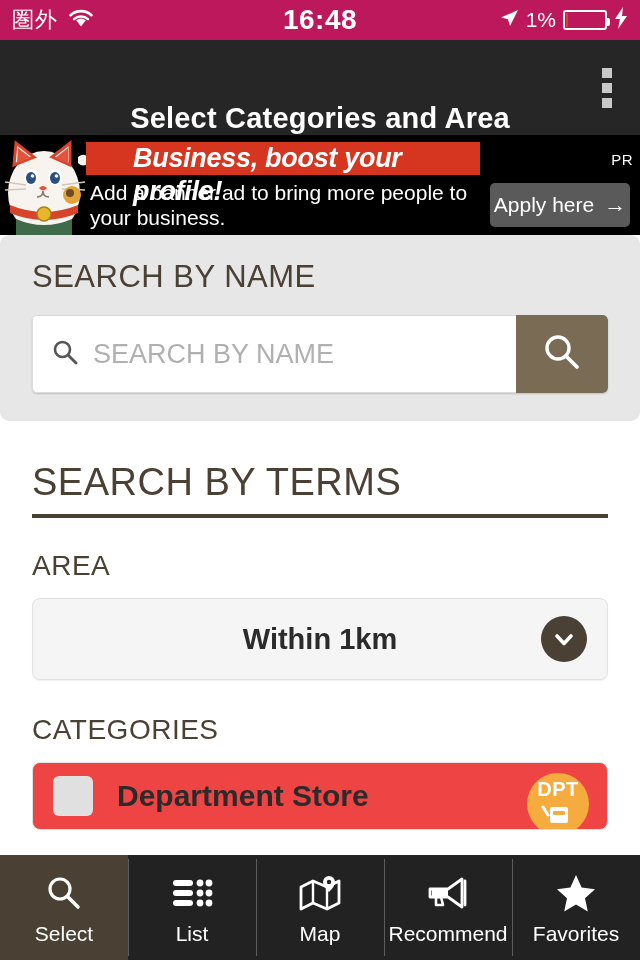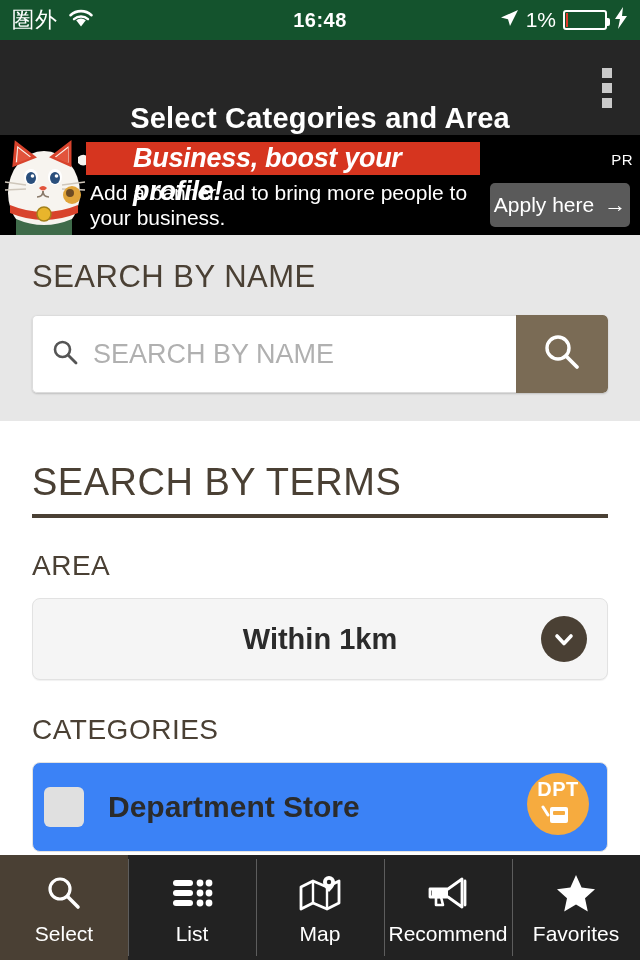--- a/index.html
+++ b/index.html
@@ -5,29 +5,29 @@
   * { margin:0; padding:0; box-sizing:border-box; }
   html, body {
     width:640px; height:960px;
     font-family:"Liberation Sans", sans-serif;
     background:#ffffff; overflow:hidden;
   }
   #app { position:relative; width:640px; height:960px; }
 
   
   .statusbar{
-    height:40px; background:#14532d; color:#fff;
+    height:40px; background:#be185d; color:#fff;
     display:flex; align-items:center; padding:8px 12px;
     font-size:21px; position:relative;
   }
   .sb-left{ display:flex; align-items:center; gap:10px; }
   .sb-carrier{ font-size:22px; letter-spacing:1px; }
   .sb-time{
     position:absolute; left:0; right:0; text-align:center;
-    font-size:20px; font-weight:600; letter-spacing:.5px;
+    font-size:28px; font-weight:600; letter-spacing:.5px;
   }
   .sb-right{ margin-left:auto; display:flex; align-items:center; gap:7px; z-index:2; }
   .sb-batt-pct{ font-size:21px; }
   .batt-shell{
     width:44px; height:20px; border:2px solid #fff; border-radius:3px;
     position:relative; display:block;
   }
   .batt-shell::after{
     content:""; position:absolute; right:-5px; top:6px;
     width:3px; height:8px; background:#fff; border-radius:0 2px 2px 0;
@@ -74,21 +74,21 @@
   .ad-btn{
     position:absolute; right:10px; top:48px; width:140px; height:44px;
     background:#5a5a5a; border-radius:5px; color:#fff;
     display:flex; align-items:center; justify-content:center; gap:10px;
     font-size:21px;
   }
   .ad-btn .arrow{ font-size:22px; line-height:1; }
 
   
   .panel-name{
-    background:#e7e7e7; padding:24px 32px 28px;
+    background:#e7e7e7; padding:24px 32px 28px;border-radius:9px;
   }
   .sec-label{
     color:#4a4034; font-size:31px; letter-spacing:.5px; margin-bottom:20px;
   }
   .searchrow{
     display:flex; height:78px; border-radius:5px; overflow:hidden;
     box-shadow:0 1px 2px rgba(0,0,0,.18);
   }
   .searchfield{
     flex:1; background:#fff; display:flex; align-items:center; gap:14px;
@@ -125,23 +125,23 @@
   .select-box .val{ font-size:29px; font-weight:bold; color:#2b2b2b; }
   .chev{
     position:absolute; right:20px; top:50%; transform:translateY(-50%);
     width:46px; height:46px; border-radius:50%; background:#4a4034;
     display:flex; align-items:center; justify-content:center;
   }
   .cat-label{ margin-top:34px; }
 
   
   .cat-row{
-    position:relative; height:90px; background:#3b82f6;
+    position:relative; height:68px; background:#ef4444;
     border:1px solid #e2e2e2; border-radius:8px;
-    display:flex; align-items:center; padding:0 11px; margin-top:4px;
+    display:flex; align-items:center; padding:0 20px; margin-top:4px;
     overflow:hidden;
   }
   .cbox{
     width:40px; height:40px; background:#e0e0e0; border-radius:6px; flex:0 0 auto;
   }
   .cat-name{
     margin-left:24px; font-size:30px; font-weight:bold; color:#2b2b2b;
   }
   .dpt-badge{
     position:absolute; right:18px; top:10px; width:62px; height:62px;

